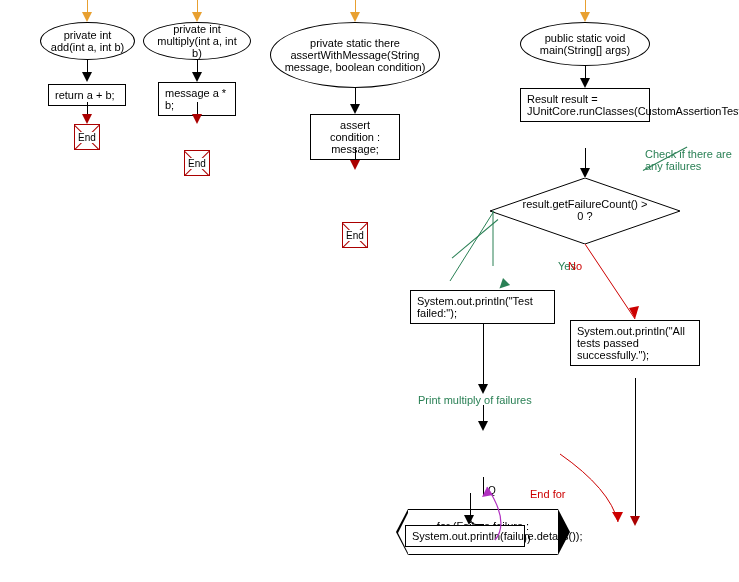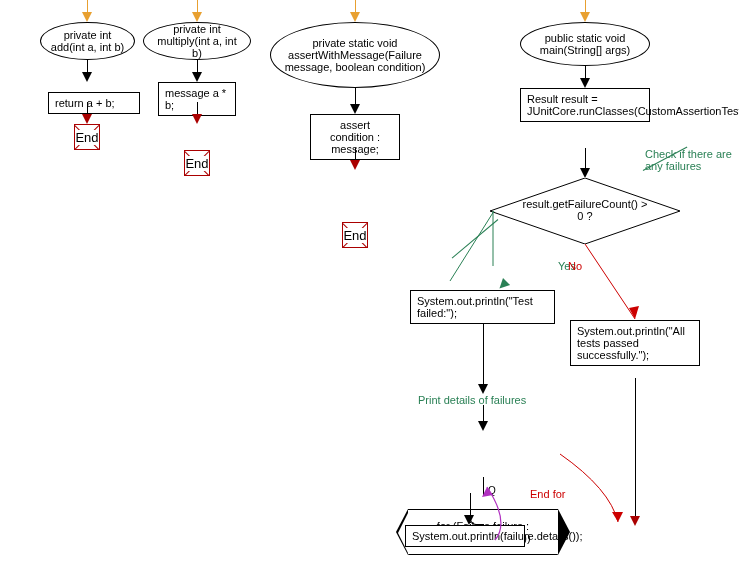--- a/index.html
+++ b/index.html
@@ -30,21 +30,21 @@
       text-align: left;
     }
     .end-node {
       width: 26px;
       height: 26px;
       border: 1px solid #a00;
       position: relative;
       display: flex;
       align-items: center;
       justify-content: center;
-      font-size: 13px;
+      font-size: 10px;
       color: #000;
       background: #fff;
     }
     .end-node::before, .end-node::after {
       content: "";
       position: absolute;
       width: 140%;
       height: 1px;
       background: #a00;
       top: 50%;
@@ -104,21 +104,21 @@
   </svg>
 <div class="arrow-line arrow-v" style="left:87px;top:0;height:12px;background:#e8a030"></div>
 <div class="node ellipse" style="left:40px;top:22px;width:95px;height:38px">
   <span style="white-space:pre-line">private int
 add(int a, int b)</span>
 </div>
 <div class="arrow-line arrow-v" style="left:87px;top:60px;height:14px"></div>
 <svg class="arrowhead" style="left:82px;top:72px" width="10" height="10">
     <polygon points="5,10 0,0 10,0" fill="#000"></polygon>
   </svg>
-<div class="node rect" style="left:48px;top:92px;width:92px">
+<div class="node rect" style="left:48px;top:84px;width:78px">
   <span>return a + b;</span>
 </div>
 <div class="arrow-line arrow-v" style="left:87px;top:102px;height:14px"></div>
 <svg class="arrowhead" style="left:82px;top:114px" width="10" height="10">
     <polygon points="5,10 0,0 10,0" fill="#a00"></polygon>
   </svg>
 <div class="node end-node" style="left:74px;top:124px">
   <span style="z-index:1;background:#fff">End</span>
 </div>
 
@@ -143,21 +143,21 @@
   </svg>
 <div class="node end-node" style="left:184px;top:124px">
   <span style="z-index:1;background:#fff">End</span>
 </div>
 
 <svg class="arrowhead" style="left:350px;top:12px" width="10" height="10">
     <polygon points="5,10 0,0 10,0" fill="#e8a030"></polygon>
   </svg>
 <div class="arrow-line arrow-v" style="left:355px;top:0;height:12px;background:#e8a030"></div>
 <div class="node ellipse" style="left:270px;top:22px;width:170px;height:66px">
-  <span>private static void assertWithMessage(Failure message, boolean condition)</span>
+  <span>private static there assertWithMessage(String message, boolean condition)</span>
 </div>
 <div class="arrow-line arrow-v" style="left:355px;top:88px;height:18px"></div>
 <svg class="arrowhead" style="left:350px;top:104px" width="10" height="10">
     <polygon points="5,10 0,0 10,0" fill="#000"></polygon>
   </svg>
 <div class="node rect" style="left:310px;top:114px;width:90px;text-align:center">
   <span>assert condition : message;</span>
 </div>
 <div class="arrow-line arrow-v" style="left:355px;top:148px;height:14px"></div>
 <svg class="arrowhead" style="left:350px;top:160px" width="10" height="10">
@@ -220,21 +220,21 @@
 <div class="label" style="left:568px;top:260px;color:#c00"><span>No</span></div>
 <div class="node rect" style="left:570px;top:320px;width:130px">
   <span>System.out.println("All tests passed successfully.");</span>
 </div>
 
 <div class="arrow-line arrow-v" style="left:483px;top:324px;height:60px"></div>
 <svg class="arrowhead" style="left:478px;top:384px" width="10" height="10">
     <polygon points="5,10 0,0 10,0" fill="#000"></polygon>
   </svg>
 <div class="comment label" style="left:418px;top:394px">
-  <span>Print details of failures</span>
+  <span>Print multiply of failures</span>
 </div>
 <div class="arrow-line arrow-v" style="left:483px;top:405px;height:18px"></div>
 <svg class="arrowhead" style="left:478px;top:421px" width="10" height="10">
     <polygon points="5,10 0,0 10,0" fill="#000"></polygon>
   </svg>
 
 <div class="node hexagon" style="left:408px;top:431px">
   <span class="hex-mask-l"></span>
     <span class="hex-mask-r"></span>
   <span>for (Failure failure : result.getFailures())</span>

